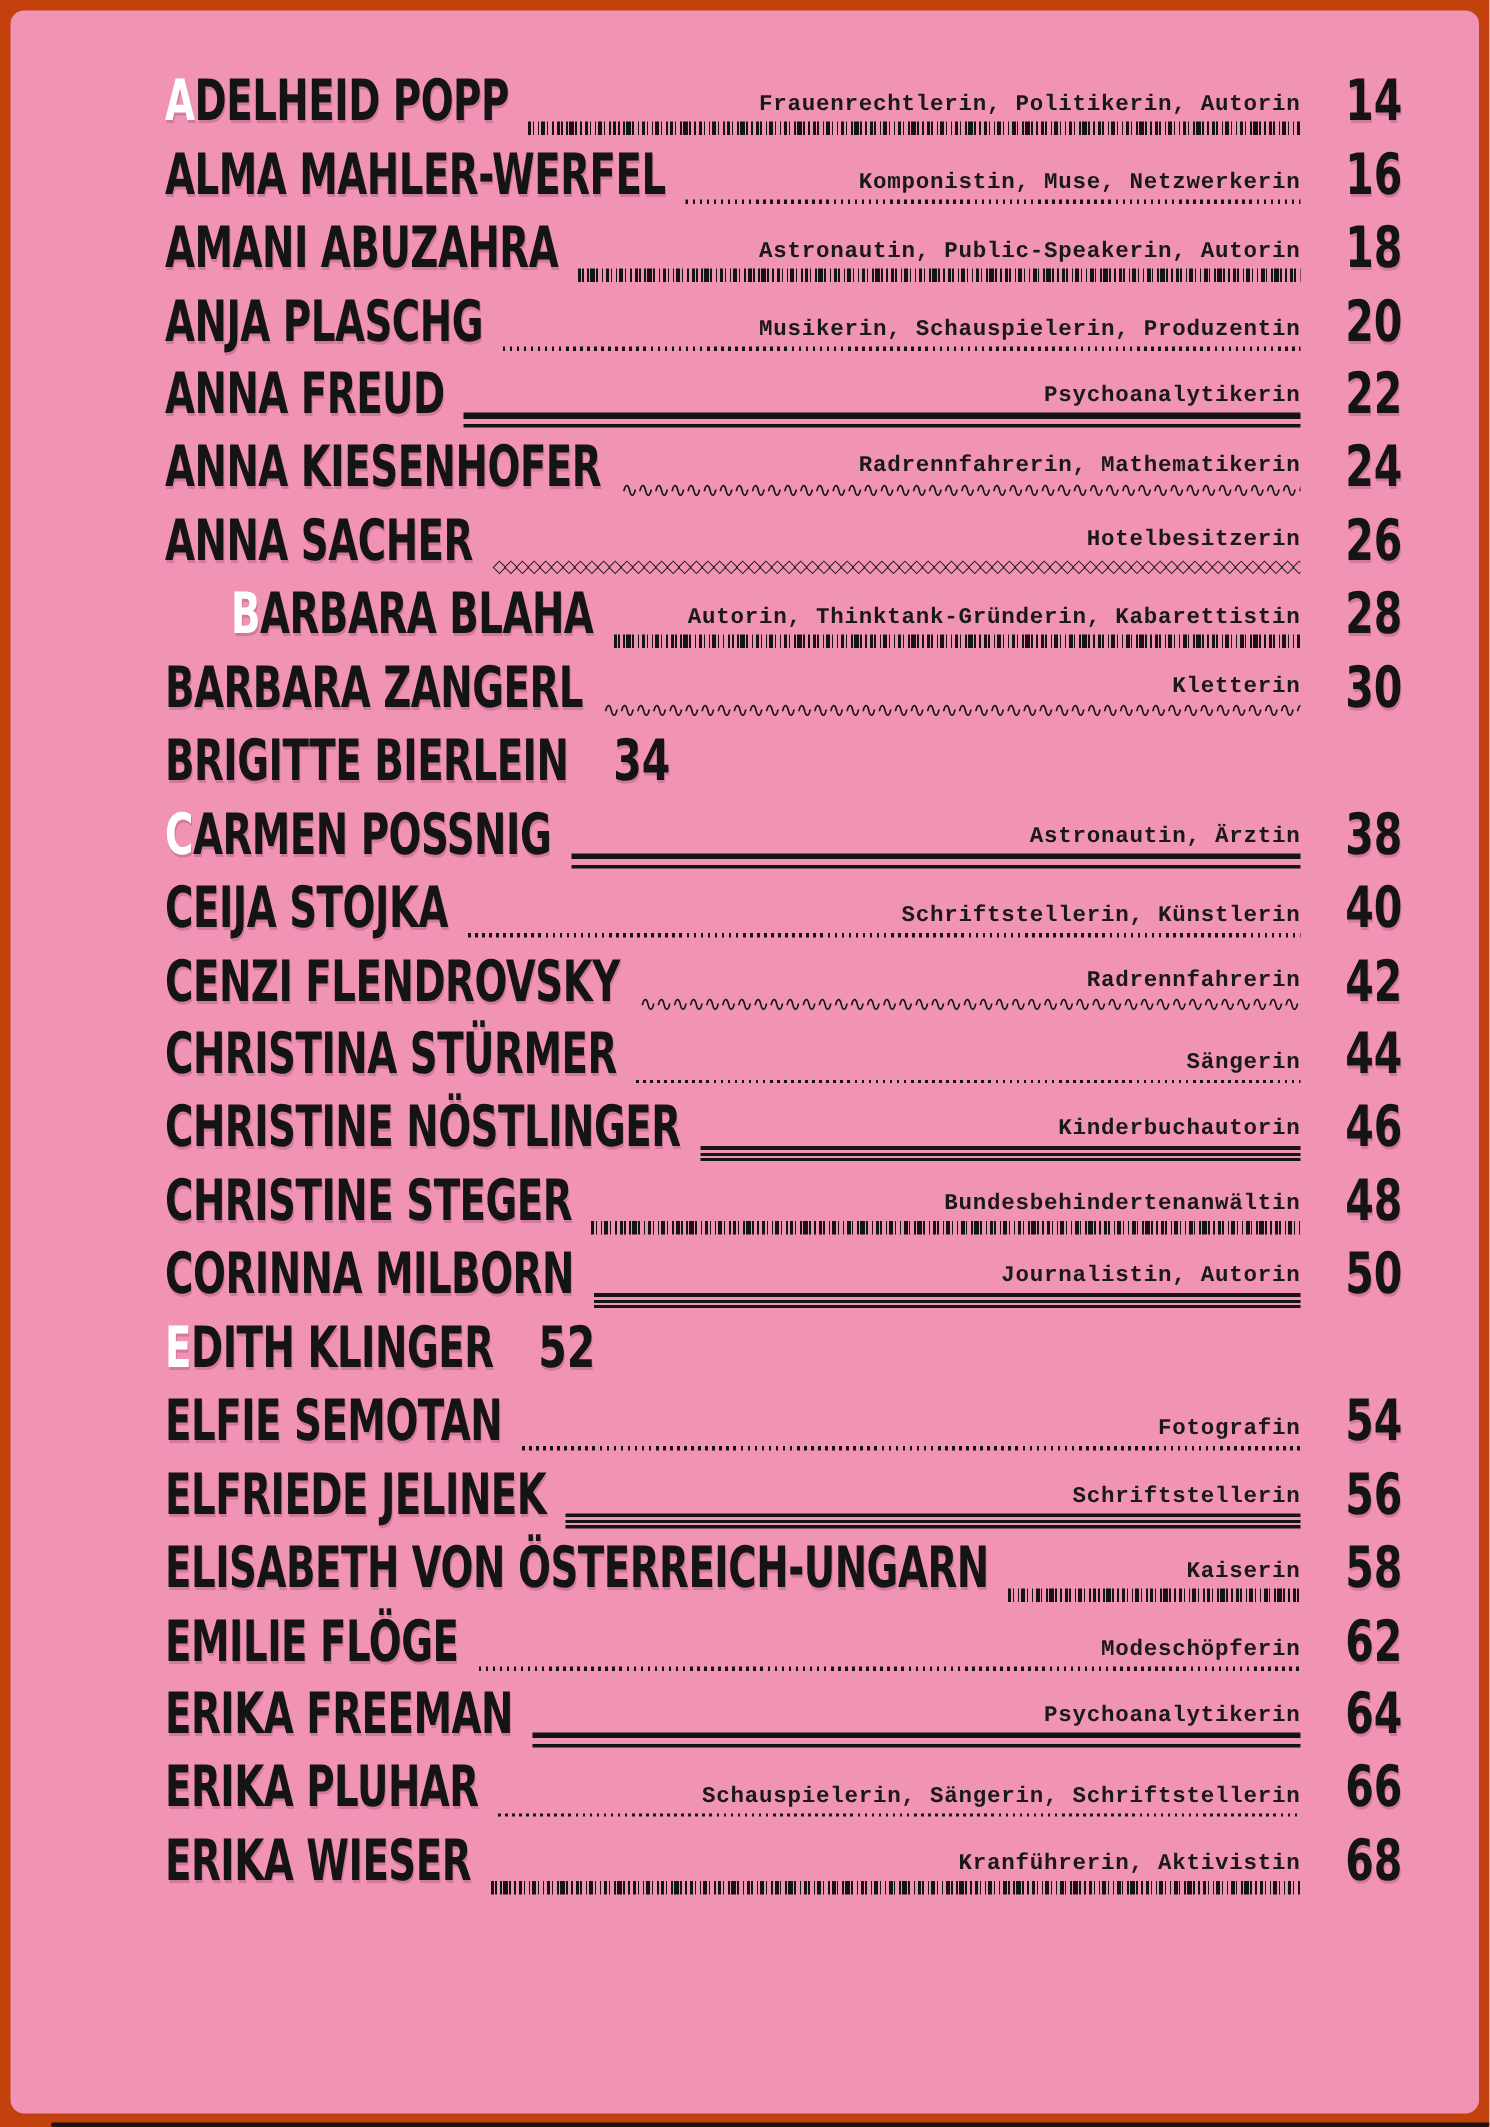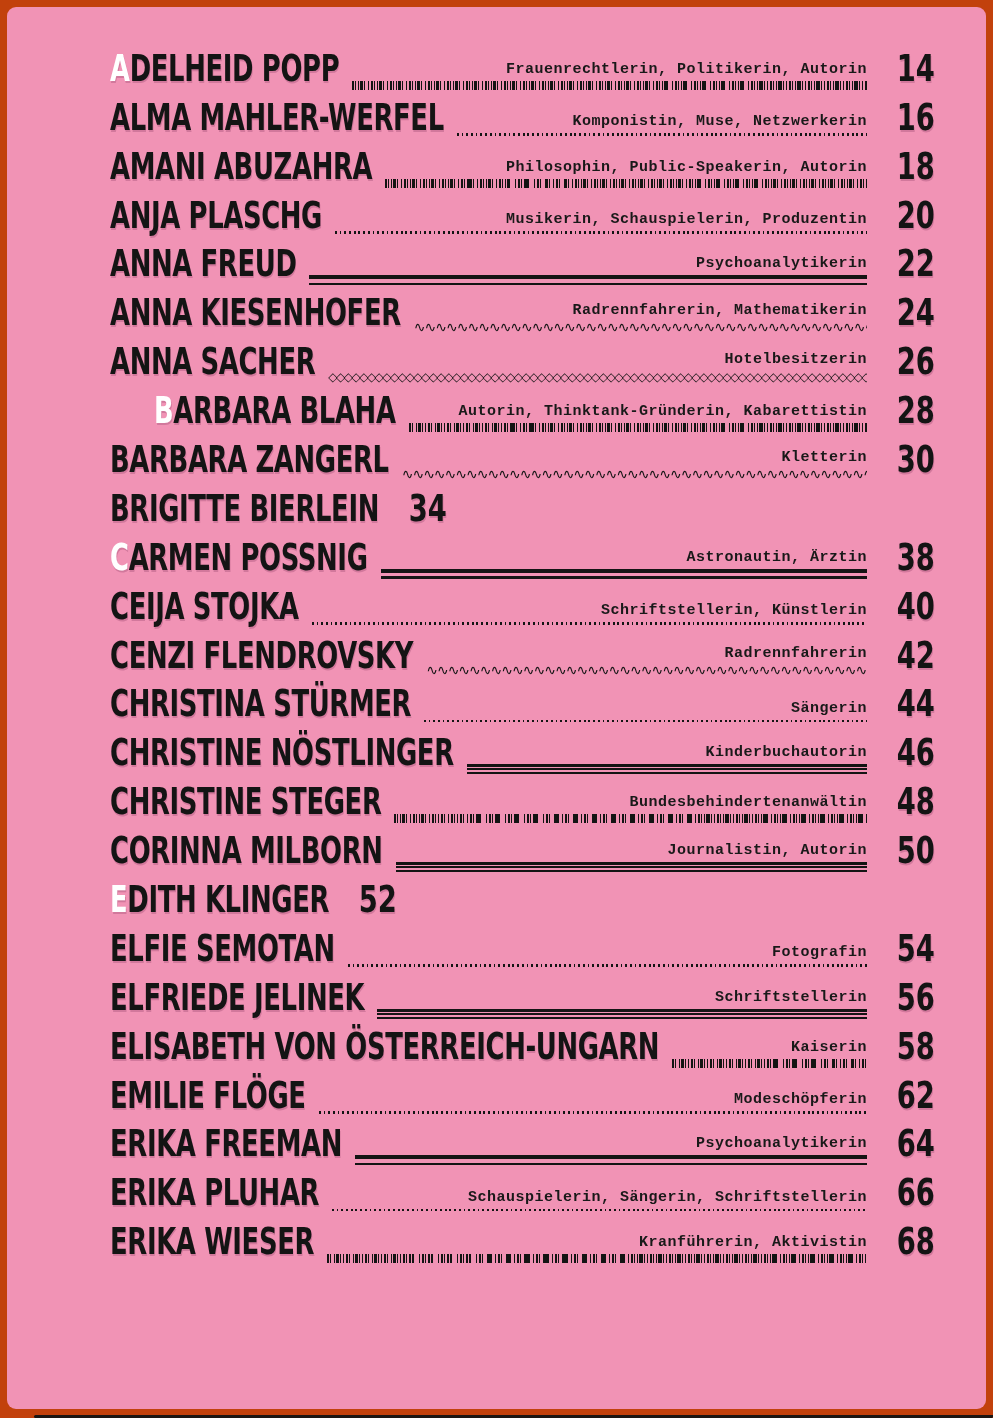--- a/index.html
+++ b/index.html
@@ -118,21 +118,21 @@
     <div class="num-wrap">
       <span class="num">16</span>
     </div>
   </div>
 
   <div class="row">
     <div class="name-wrap" style="width: 262.129px;">
       <span class="name"><span class="initial">A</span><span class="rest">MANI ABUZAHRA</span></span>
     </div>
     <div class="mid">
-      <div class="roles">Philosophin, Public-Speakerin, Autorin</div>
+      <div class="roles">Astronautin, Public-Speakerin, Autorin</div>
       <div class="rule rule-barcode"></div>
     </div>
     <div class="num-wrap">
       <span class="num">18</span>
     </div>
   </div>
 
   <div class="row">
     <div class="name-wrap" style="width: 211.979px;">
       <span class="name"><span class="initial">A</span><span class="rest">NJA PLASCHG</span></span>

